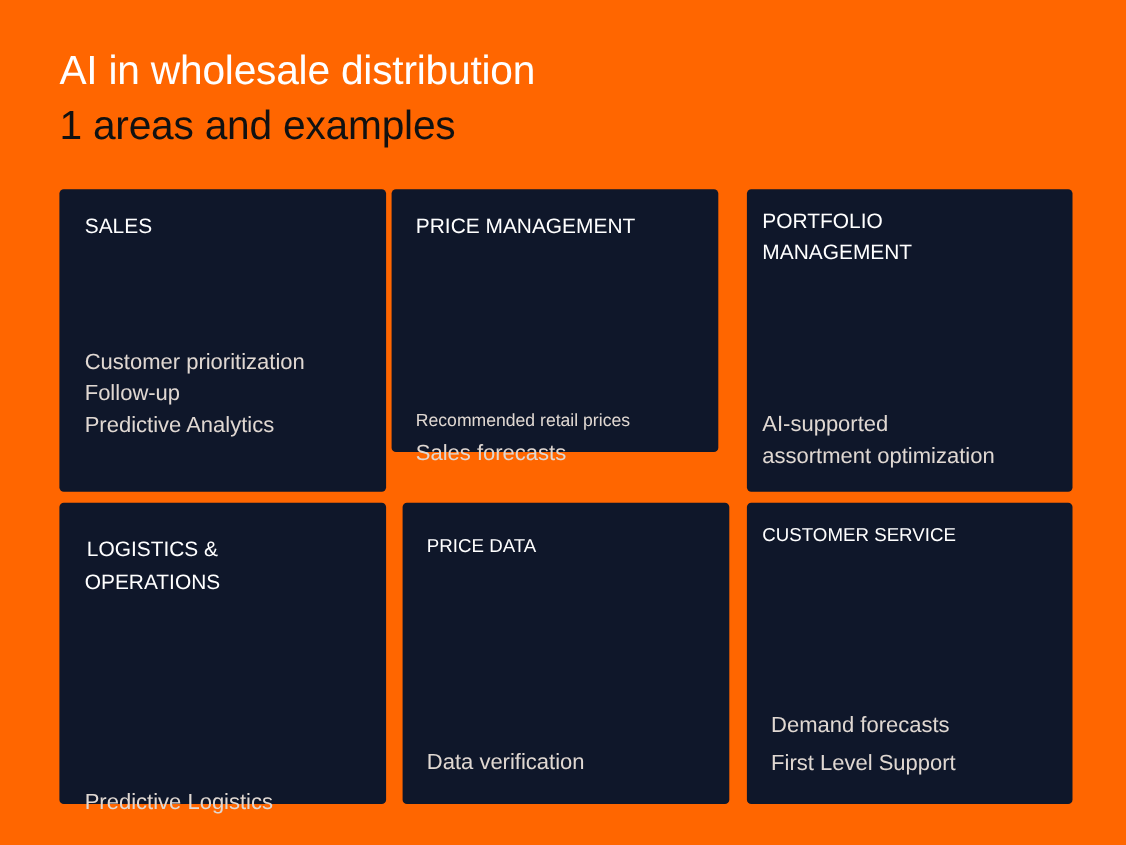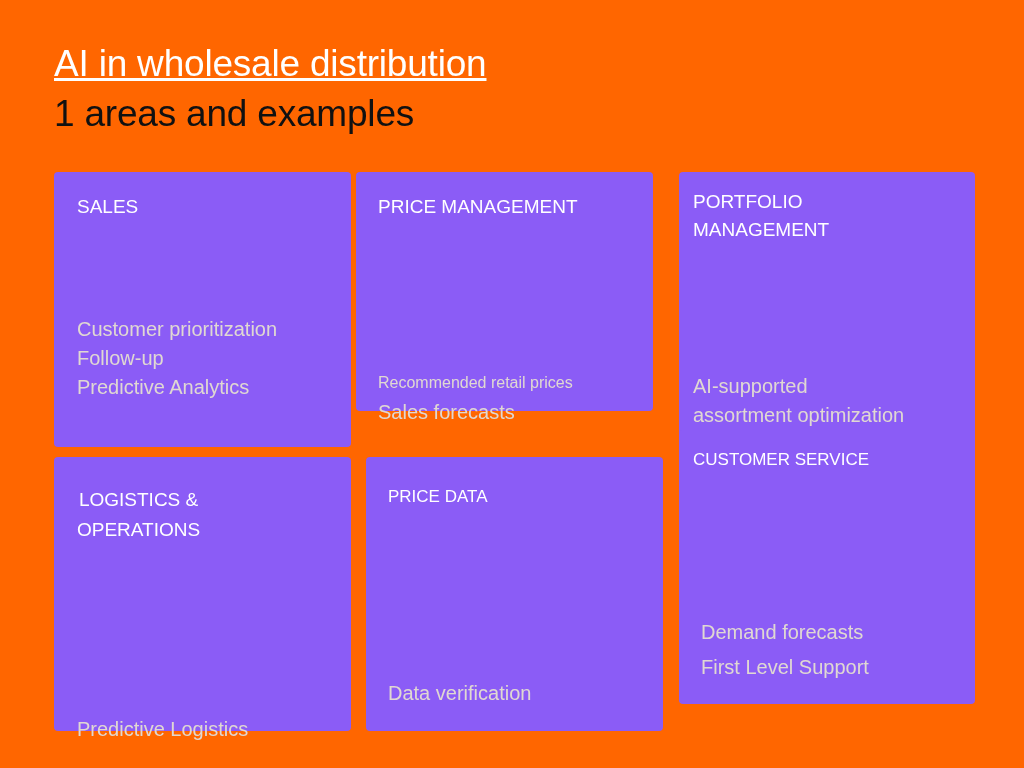--- a/index.html
+++ b/index.html
@@ -6,30 +6,29 @@
     body {
       width: 1024px; height: 768px; overflow: hidden;
       background: #FF6600;
       font-family: "Liberation Sans", sans-serif;
       position: relative;
     }
     .title {
       position: absolute; left: 54px; top: 40px;
       font-size: 37px; line-height: 48px; color: #ffffff;
       letter-spacing: -0.2px;
-      text-decoration: underline;
     }
     .subtitle {
       position: absolute; left: 54px; top: 90px;
       font-size: 37px; line-height: 48px; color: #111111;
       letter-spacing: -0.2px;
     }
     .card {
       position: absolute;
-      background: #8b5cf6;
+      background: #0f172a;
       border-radius: 4px;
       box-sizing: border-box;
     }
     .card-title {
       position: absolute;
       color: #ffffff;
       font-size: 19px; line-height: 28px;
     }
     .card-items {
       position: absolute;
@@ -88,21 +87,21 @@
 
 <div class="card" style="left:366px; top:457px; width:297px; height:274px;">
   <div class="card-title" style="left:22px; top:26px; font-size:17px;">
     <div>PRICE DATA</div>
   </div>
   <div class="card-items" style="left:22px; top:221px; line-height:30px;">
     <div>Data verification</div>
   </div>
 </div>
 
-<div class="card" style="left:679px; top:430px; width:296px; height:274px;">
+<div class="card" style="left:679px; top:457px; width:296px; height:274px;">
   <div class="card-title" style="left:14px; top:16px; font-size:17px;">
     <div>CUSTOMER SERVICE</div>
   </div>
   <div class="card-items" style="left:22px; top:185px; line-height:35px;">
     <div>Demand forecasts</div>
     <div>First Level Support</div>
   </div>
 </div>
 
 </body></html>

